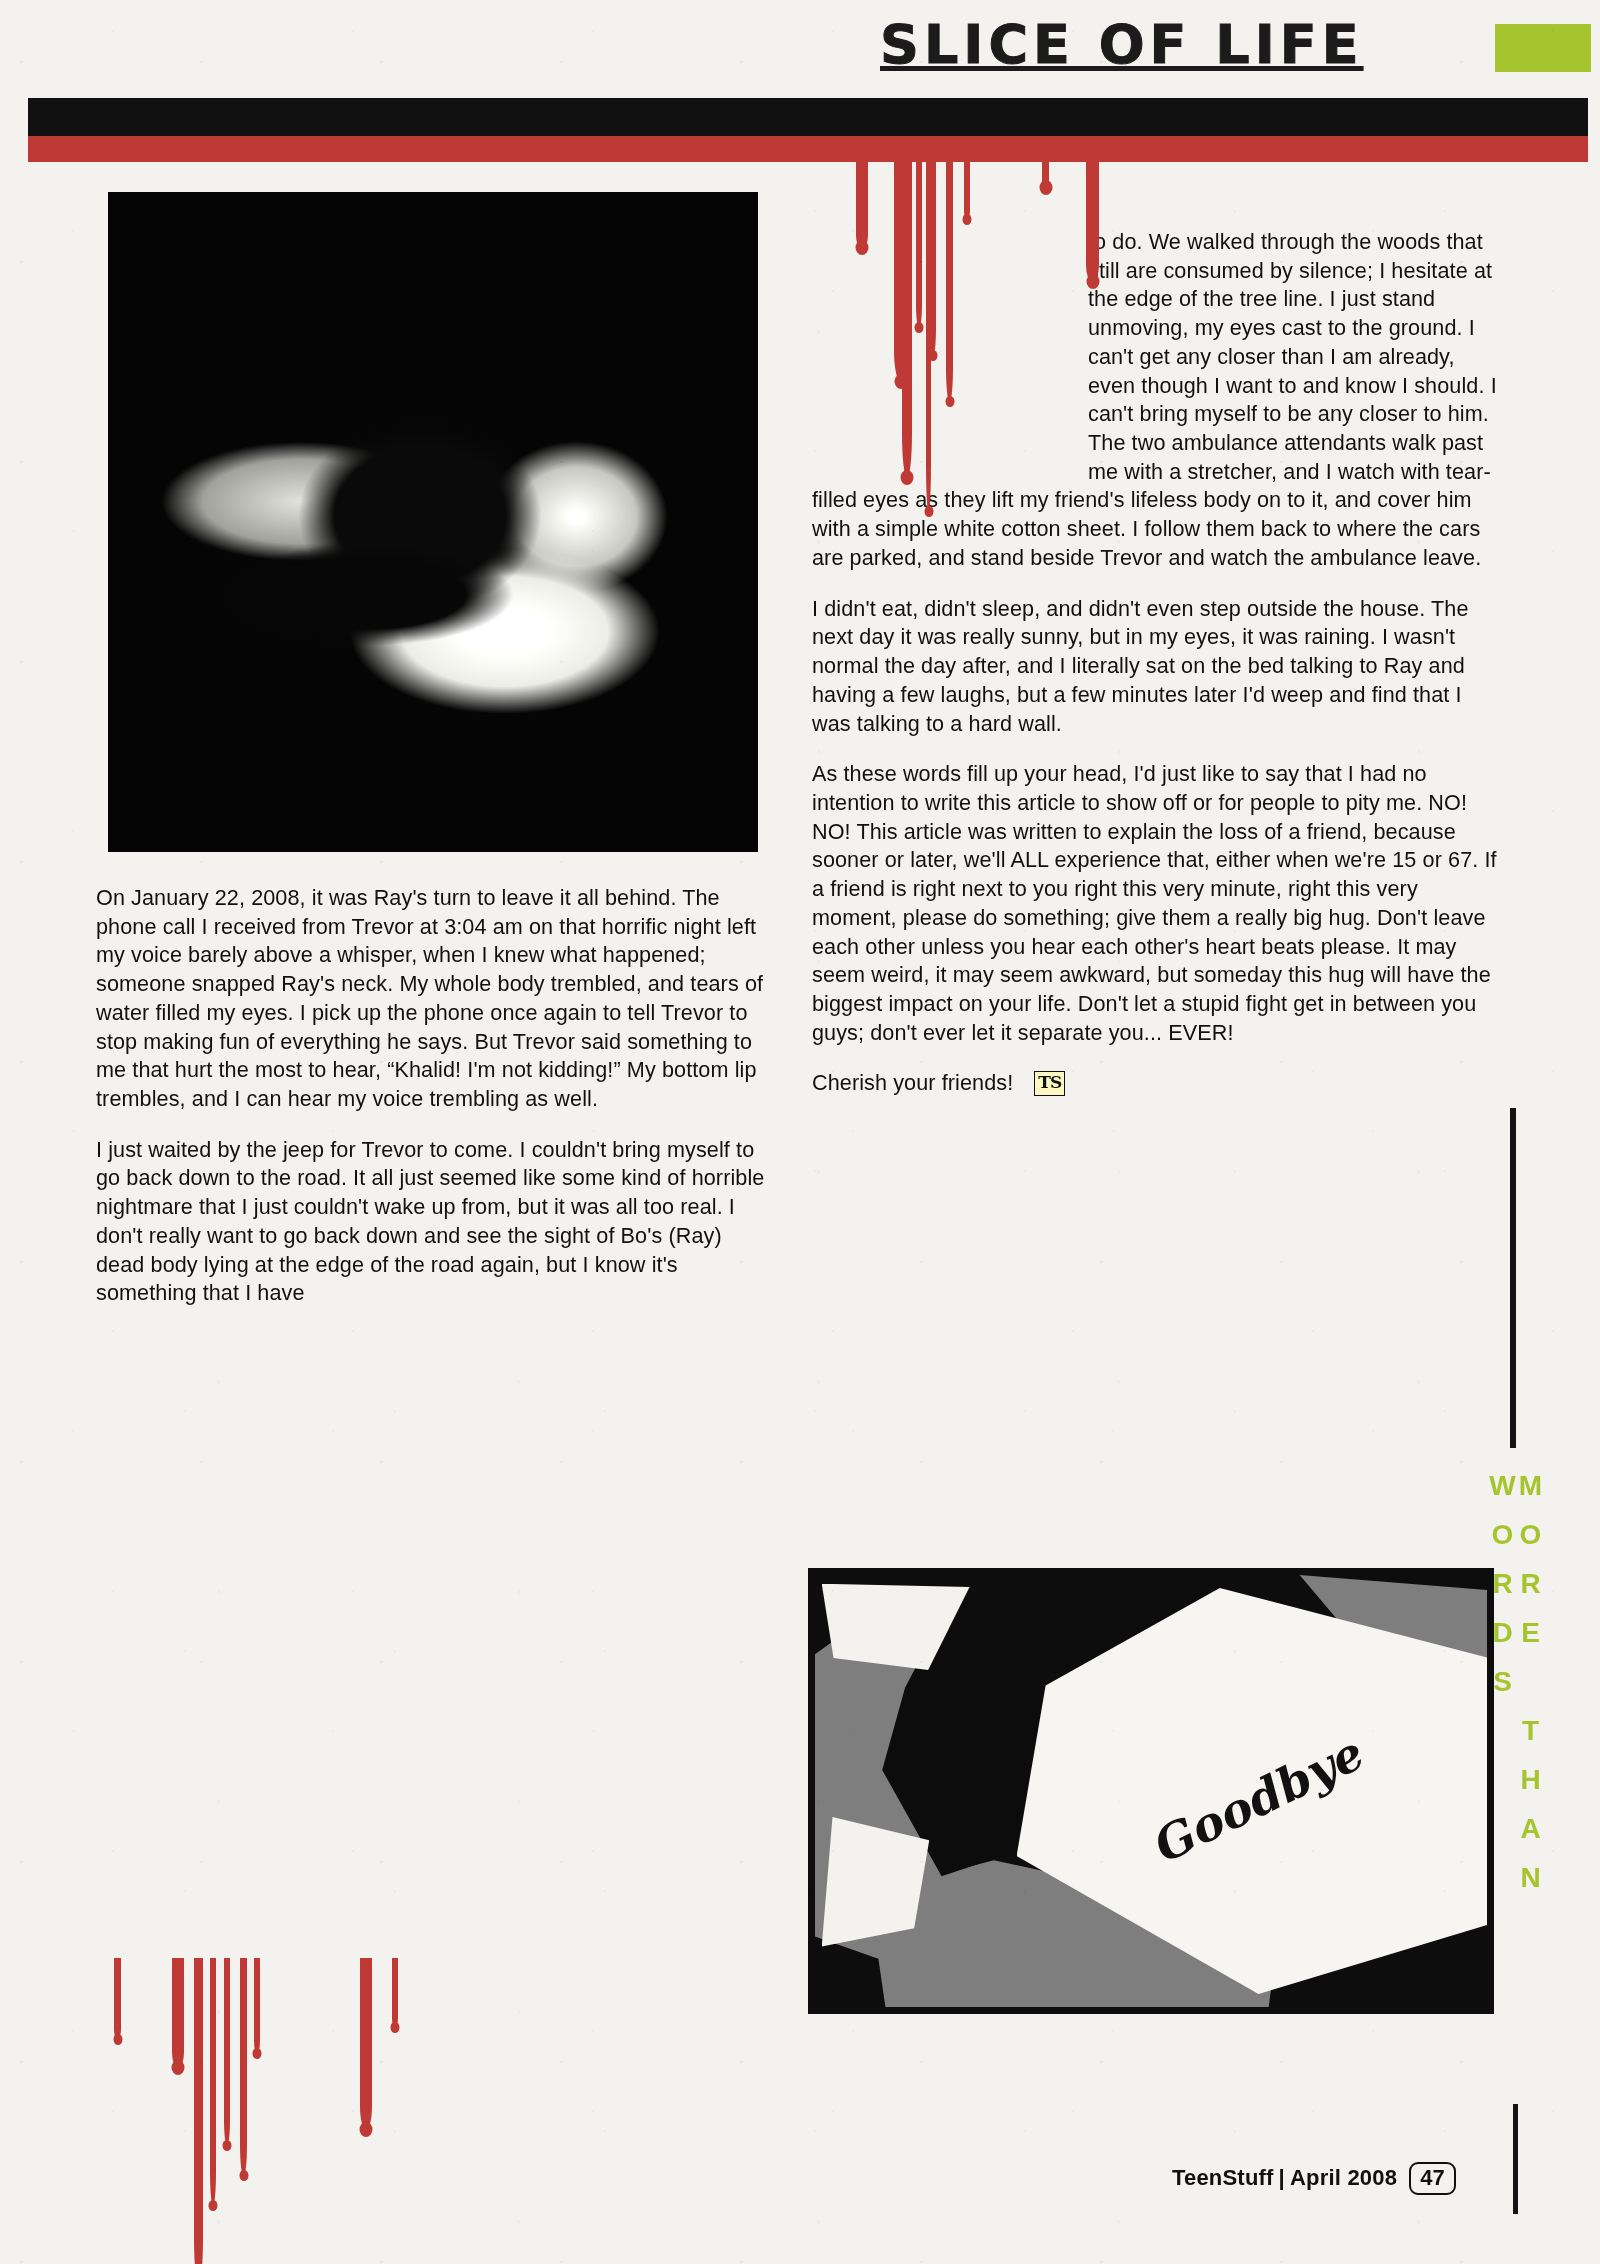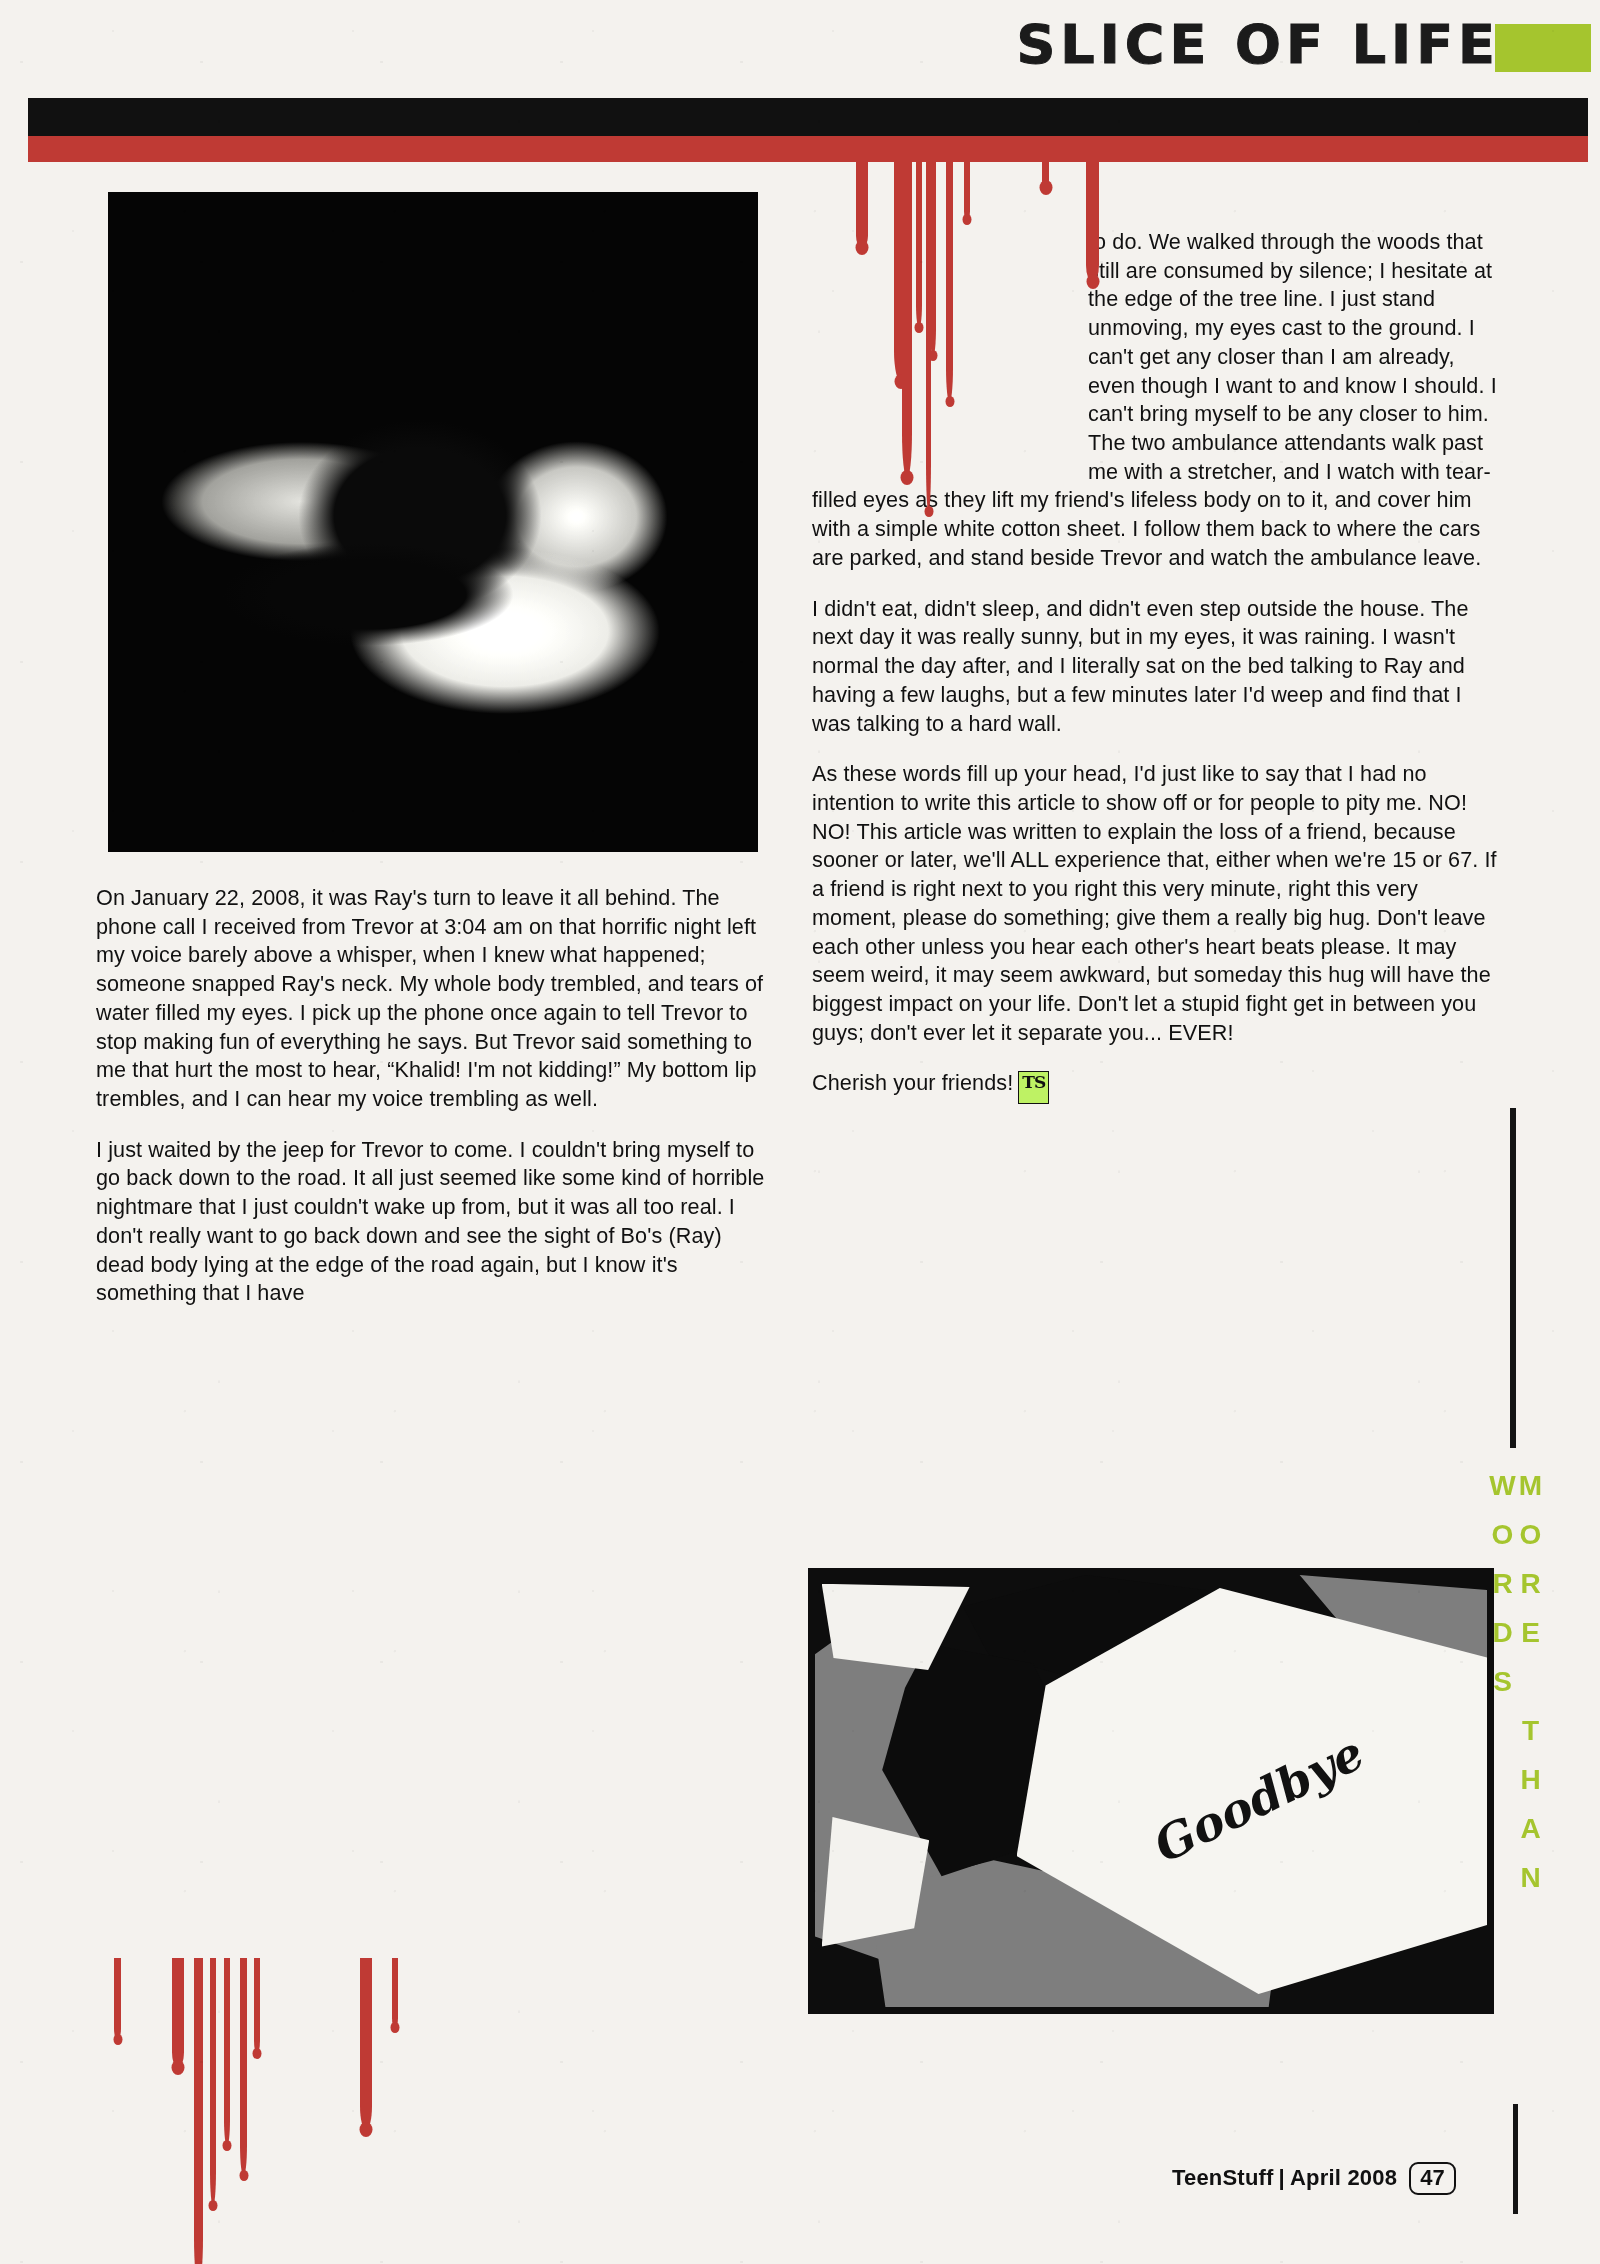--- a/index.html
+++ b/index.html
@@ -30,27 +30,28 @@
     opacity: .75;
     z-index: 60;
   }
 
   
   .kicker-title {
     position: absolute;
     left: 880px;
     top: 18px;
     width: 620px;
-    text-align: right;
+    text-align: left;
     font-size: 54px;
     font-weight: 900;
     letter-spacing: 5px;
     color: #1b1b1b;
     line-height: 1;
     font-family: "DejaVu Sans", sans-serif;
+    text-decoration: underline;
     -webkit-text-stroke: 1px #1b1b1b;
   }
   .green-chip {
     position: absolute;
     left: 1495px;
     top: 24px;
     width: 96px;
     height: 48px;
     background: #a5c52e;
   }
@@ -181,30 +182,30 @@
     top: 1406px;
     width: 690px;
     text-align: right;
     font-size: 25px;
     font-weight: 700;
     color: #bf3a34;
     letter-spacing: .3px;
   }
   .ts-mark {
     display: inline-block;
-    background: #bef264;
+    background: #fef9c3;
     color: #111;
     font-family: "DejaVu Serif", serif;
     font-weight: 700;
     font-size: 17px;
     line-height: 1;
-    padding: 2px 3px 12px 3px;
+    padding: 2px 3px 4px 3px;
     border: 1.5px solid #111;
     vertical-align: 2px;
-    margin-left: 5px;
+    margin-left: 21px;
     letter-spacing: -1px;
   }
 
   
   .drip-group { position: absolute; z-index: 30; }
   .drip {
     position: absolute;
     background: #bf3a34;
     border-radius: 0 0 50% 50% / 0 0 14% 14%;
   }

